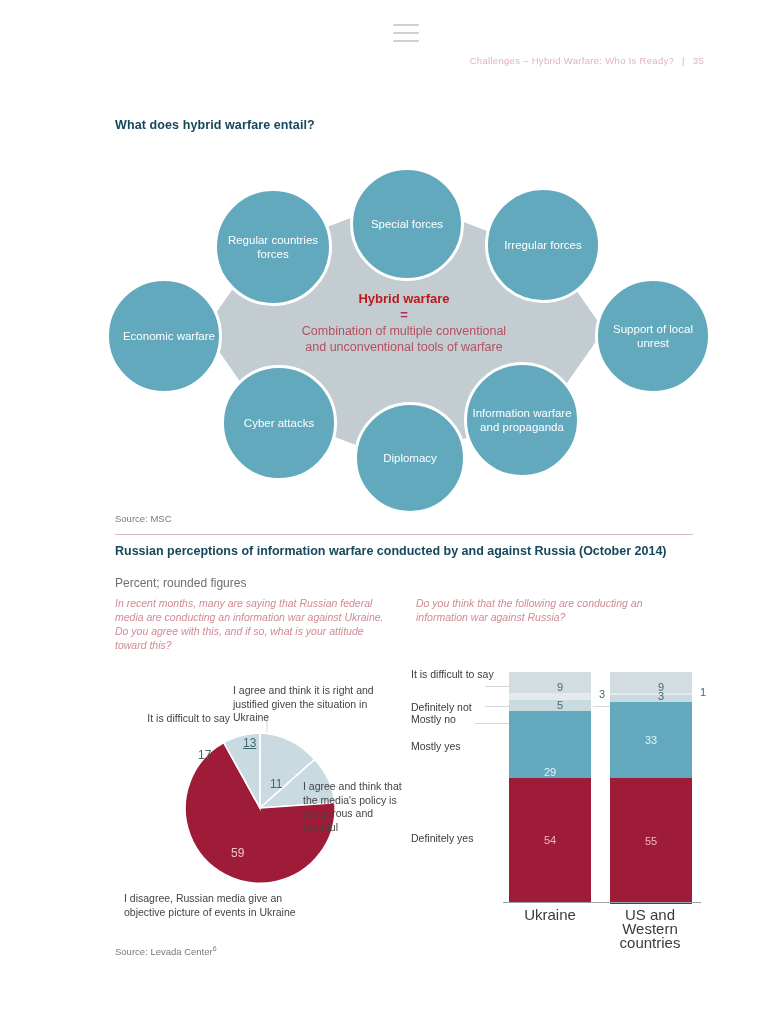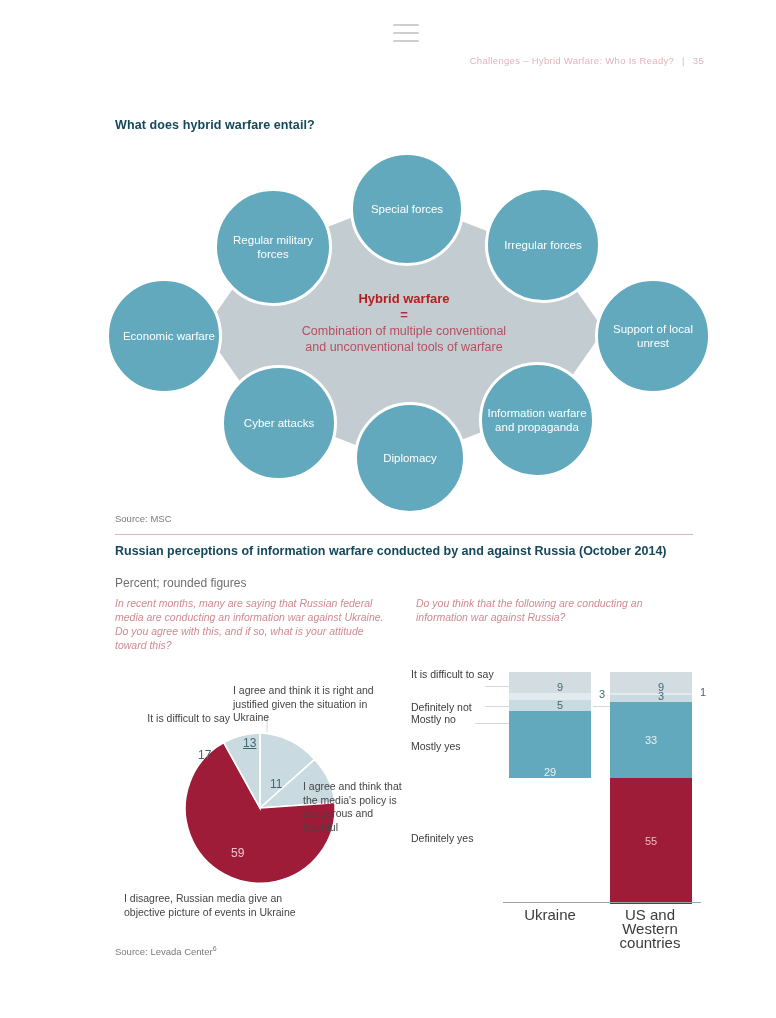--- a/index.html
+++ b/index.html
@@ -28,27 +28,27 @@
     background:#c3ccd0;
     clip-path:polygon(14% 0%,86% 0%,100% 50%,86% 100%,14% 100%,0% 50%);}
   .octagon2{position:absolute;left:148px;top:58px;width:300px;height:265px;
     background:#c3ccd0;
     clip-path:polygon(50% 0%,100% 22%,100% 78%,50% 100%,0% 78%,0% 22%);}
   .circle{position:absolute;border-radius:50%;background:#62a9bd;
     border:3px solid #ffffff;box-sizing:border-box;
     display:flex;align-items:center;justify-content:center;text-align:center;
     color:#ffffff;font-size:11.5px;line-height:14px;padding:4px;}
 
-  .c-special   {left:246px;top:12px;width:114px;height:114px;}
+  .c-special   {left:246px;top:27px;width:114px;height:114px;}
   .c-regular   {left:110px;top:48px;width:118px;height:118px;}
   .c-irregular {left:381px;top:47px;width:116px;height:116px;}
   .c-economic  {left:2px;top:138px;width:116px;height:116px;justify-content:flex-end;}
   .c-support   {left:491px;top:138px;width:116px;height:116px;}
   .c-cyber     {left:117px;top:225px;width:116px;height:116px;}
-  .c-info      {left:375px;top:222px;width:116px;height:116px;}
+  .c-info      {left:360px;top:222px;width:116px;height:116px;}
   .c-diplomacy {left:250px;top:262px;width:112px;height:112px;}
 
   .center-box{position:absolute;left:150px;top:150px;width:300px;text-align:center;
     color:#a4304a;}
   .center-box .ttl{font-size:13px;font-weight:bold;color:#b91c1c;line-height:17px;}
   .center-box .eq{font-size:13px;font-weight:bold;color:#a4304a;line-height:15px;}
   .center-box .body{font-size:12.5px;line-height:16px;color:#b4505f;margin-top:1px;}
 
   .source1{position:absolute;left:99px;top:513px;font-size:9.5px;color:#7a7a7a;}
   .rule{position:absolute;left:99px;top:534px;width:578px;height:1px;background:#d9b9be;}
@@ -135,21 +135,21 @@
       <div class="body">
         <span>Combination of multiple conventional</span><br>
         <span>and unconventional tools of warfare</span>
       </div>
     </div>
 
     <div class="circle c-special">
       <span>Special forces</span>
       </div>
     <div class="circle c-regular">
-      <span>Regular military forces</span>
+      <span>Regular countries forces</span>
       </div>
     <div class="circle c-irregular">
       <span>Irregular forces</span>
       </div>
     <div class="circle c-economic">
       <span>Economic warfare</span>
       </div>
     <div class="circle c-support">
       <span>Support of local unrest</span>
       </div>
@@ -217,20 +217,23 @@
         </div>
       <div class="seg s-defnot" style="height:6.9px;">
         <span class="num num-right">3</span>
         </div>
       <div class="seg s-mostno" style="height:11.5px;">
         <span class="num num-left">5</span>
         </div>
       <div class="seg s-mostyes" style="height:66.7px;align-items:flex-end;">
         <span class="num">29</span>
         </div>
+      <div class="seg s-defyes" style="height:124.2px;">
+        <span class="num">54</span>
+        </div>
     </div>
 
     <div class="bar bar-b">
       <div class="seg s-diff" style="height:20.7px;">
         <span class="num num-left">9</span>
         </div>
       <div class="seg s-defnot" style="height:2.3px;">
         <span class="num num-right" style="top:4px;">1</span>
         </div>
       <div class="seg s-mostno" style="height:6.9px;">

